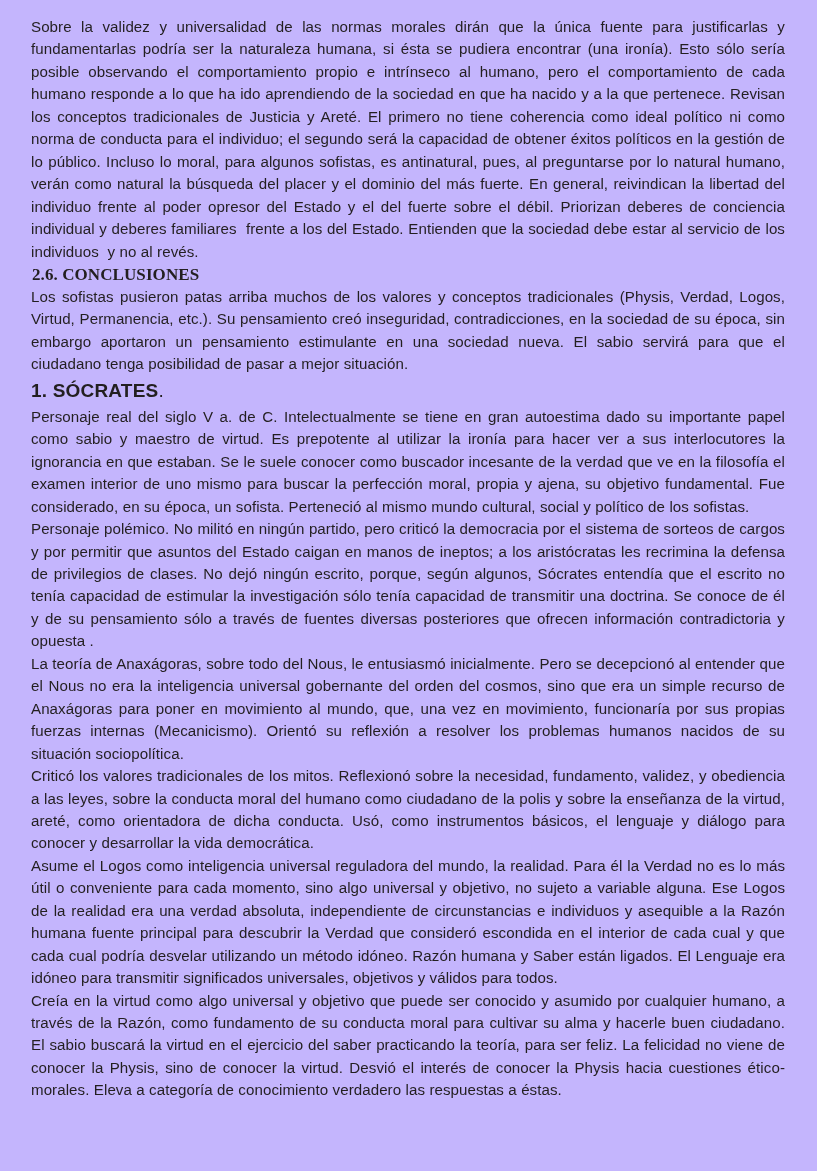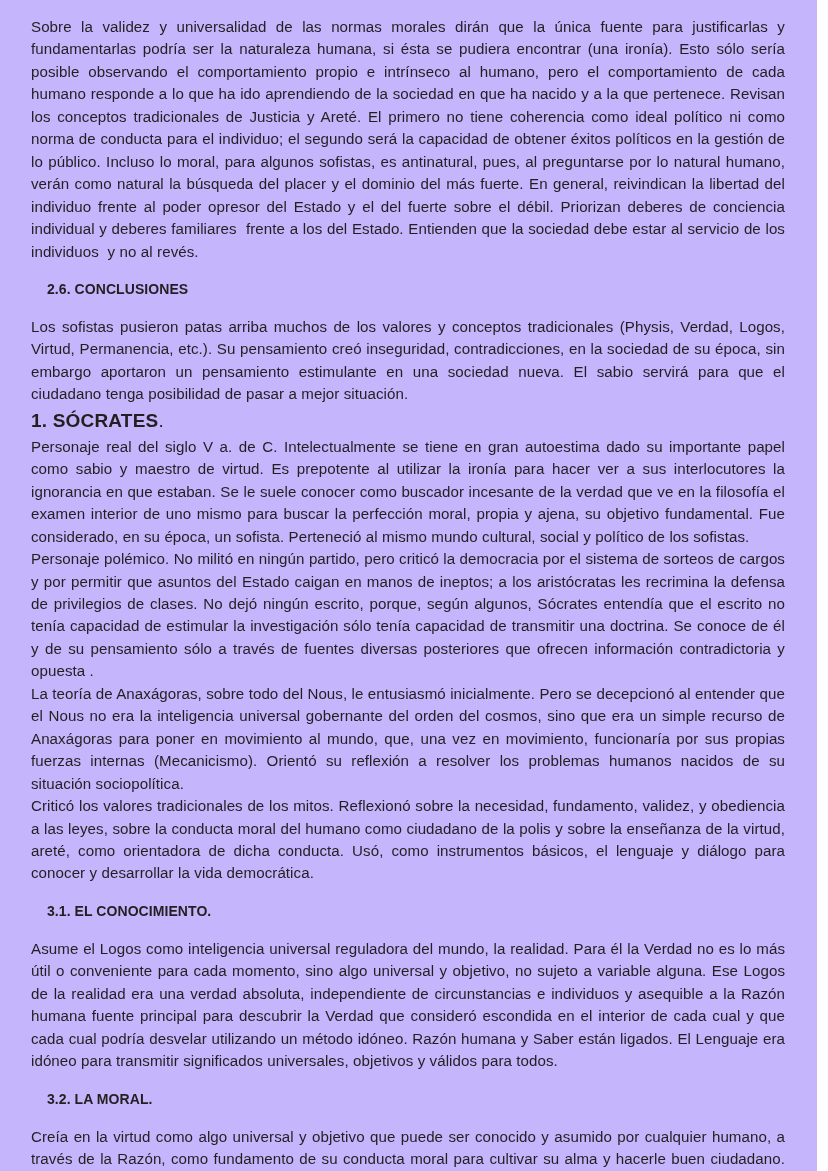--- a/index.html
+++ b/index.html
@@ -39,25 +39,26 @@
     margin: 0;
     font-size: 19px;
     line-height: 30px;
     font-weight: bold;
     letter-spacing: 0.01em;
   }
   h2.heading-major .trail {
     font-weight: normal;
   }
   h3.heading-minor {
-    margin: 16px;
-    font-size: 14px;
+    margin: 1px;
+    font-size: 17px;
     line-height: 21px;
     font-weight: bold;
     letter-spacing: 0.005em;
+    font-family: Liberation Serif, serif;
   }
   .sec-space-before {
     margin-top: 12px;
   }
   .sec-space-before-lg {
     margin-top: 18px;
   }
 </style>
 </head>
 <body>
@@ -73,21 +74,19 @@
   <h2 class="heading-major sec-space-before-lg"><span>1. SÓCRATES</span><span class="trail">.</span></h2>
 
   <p class="body-text">Personaje real del siglo V a. de C. Intelectualmente se tiene en gran autoestima dado su importante papel como sabio y maestro de virtud. Es prepotente al utilizar la ironía para hacer ver a sus interlocutores la ignorancia en que estaban. Se le suele conocer como buscador incesante de la verdad que ve en la filosofía el examen interior de uno mismo para buscar la perfección moral, propia y ajena, su objetivo fundamental. Fue considerado, en su época, un sofista. Perteneció al mismo mundo cultural, social y político de los sofistas.</p>
 
   <p class="body-text gap-para">Personaje polémico. No militó en ningún partido, pero criticó la democracia por el sistema de sorteos de cargos y por permitir que asuntos del Estado caigan en manos de ineptos; a los aristócratas les recrimina la defensa de privilegios de clases. No dejó ningún escrito, porque, según algunos, Sócrates entendía que el escrito no tenía capacidad de estimular la investigación sólo tenía capacidad de transmitir una doctrina. Se conoce de él y de su pensamiento sólo a través de fuentes diversas posteriores que ofrecen información contradictoria y opuesta .</p>
 
   <p class="body-text gap-para">La teoría de Anaxágoras, sobre todo del Nous, le entusiasmó inicialmente. Pero se decepcionó al entender que el Nous no era la inteligencia universal gobernante del orden del cosmos, sino que era un simple recurso de Anaxágoras para poner en movimiento al mundo, que, una vez en movimiento, funcionaría por sus propias fuerzas internas (Mecanicismo). Orientó su reflexión a resolver los problemas humanos nacidos de su situación sociopolítica.</p>
 
   <p class="body-text gap-para">Criticó los valores tradicionales de los mitos. Reflexionó sobre la necesidad, fundamento, validez, y obediencia a las leyes, sobre la conducta moral del humano como ciudadano de la polis y sobre la enseñanza de la virtud, areté, como orientadora de dicha conducta. Usó, como instrumentos básicos, el lenguaje y diálogo para conocer y desarrollar la vida democrática.</p>
 
-  <h3 class="heading-minor sec-space-before">3.1. EL CONOCIMIENTO.</h3>
 
   <p class="body-text">Asume el Logos como inteligencia universal reguladora del mundo, la realidad. Para él la Verdad no es lo más útil o conveniente para cada momento, sino algo universal y objetivo, no sujeto a variable alguna. Ese Logos de la realidad era una verdad absoluta, independiente de circunstancias e individuos y asequible a la Razón humana fuente principal para descubrir la Verdad que consideró escondida en el interior de cada cual y que cada cual podría desvelar utilizando un método idóneo. Razón humana y Saber están ligados. El Lenguaje era idóneo para transmitir significados universales, objetivos y válidos para todos.</p>
 
-  <h3 class="heading-minor sec-space-before">3.2. LA MORAL.</h3>
 
   <p class="body-text">Creía en la virtud como algo universal y objetivo que puede ser conocido y asumido por cualquier humano, a través de la Razón, como fundamento de su conducta moral para cultivar su alma y hacerle buen ciudadano. El sabio buscará la virtud en el ejercicio del saber practicando la teoría, para ser feliz. La felicidad no viene de conocer la Physis, sino de conocer la virtud. Desvió el interés de conocer la Physis hacia cuestiones ético-morales. Eleva a categoría de conocimiento verdadero las respuestas a éstas.</p>
 
 </div>
 
 </body></html>

